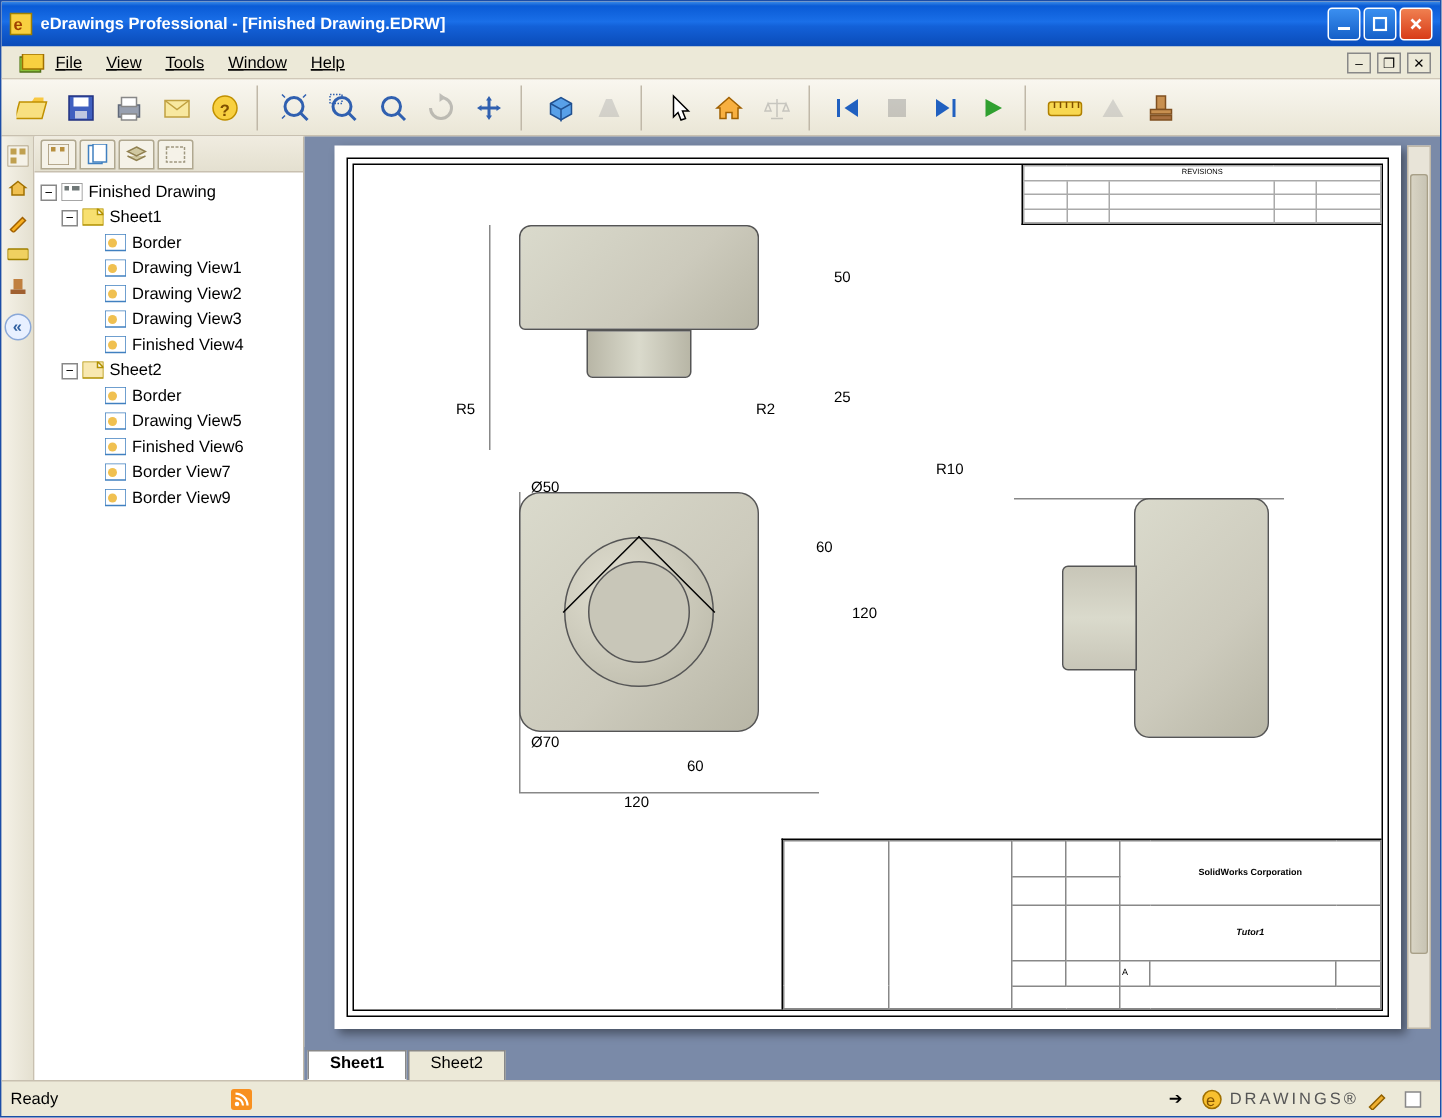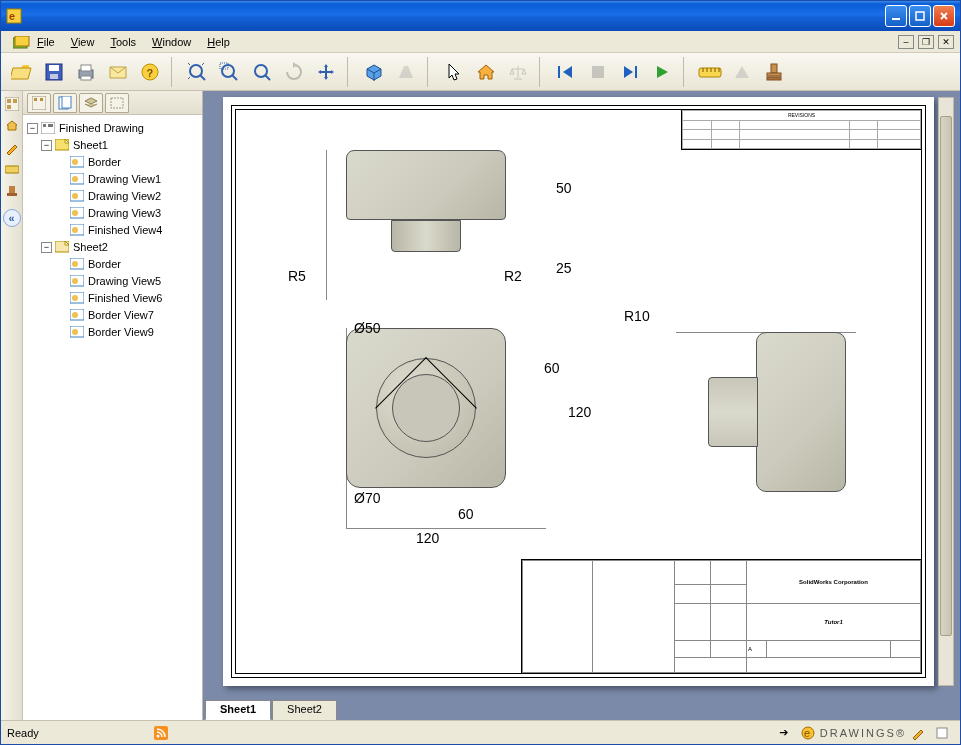--- a/index.html
+++ b/index.html
@@ -6,21 +6,21 @@
   body{background:#ece9d8;width:961px;height:745px;overflow:hidden;position:relative;border:1px solid #1b4da8;}
   
   .titlebar{height:30px;background:linear-gradient(to bottom,#3a8be8 0%,#0a5bd6 10%,#1a6fe8 45%,#1361d8 55%,#0a4bb8 100%);display:flex;align-items:center;color:#fff;font-weight:bold;font-size:13px;padding-left:5px;}
   .titlebar .icon{width:16px;height:16px;margin-right:5px;display:inline-block;}
   .winbtns{margin-left:auto;display:flex;gap:2px;margin-right:5px;}
   .winbtn{width:22px;height:22px;border:1px solid #fff;border-radius:3px;background:linear-gradient(#3b8ff0,#1560c8);display:flex;align-items:center;justify-content:center;color:#fff;font-weight:bold;}
   .winbtn.close{background:linear-gradient(#f08050,#d83c18);}
   
   .menubar{height:22px;background:#ece9d8;display:flex;align-items:center;padding-left:4px;border-bottom:1px solid #d0c8b8;}
   .menubar .icon{width:18px;height:16px;margin-right:6px;}
-  .menubar span{padding:2px 8px;cursor:default;}
+  .menubar span{padding:2px 8px;cursor:default;text-decoration:underline;}
   .menubar span u{text-decoration:underline;}
   .mdibtns{margin-left:auto;display:flex;gap:4px;margin-right:6px;}
   .mdibtn{width:16px;height:14px;border:1px solid #888;background:#ece9d8;display:flex;align-items:center;justify-content:center;font-size:9px;}
   
   .toolbar{height:38px;background:linear-gradient(#f9f7f0,#eae6d6);border-bottom:1px solid #c8c0b0;display:flex;align-items:center;padding-left:6px;gap:2px;}
   .toolbar .sep{width:6px;height:30px;border-left:1px solid #c0b8a8;margin:0 4px;}
   .tbtn{width:30px;height:30px;display:flex;align-items:center;justify-content:center;border:1px solid transparent;border-radius:3px;}
   .tbtn.disabled{opacity:.4;}
   
   .main{position:absolute;top:90px;bottom:24px;left:0;right:0;display:flex;}
@@ -38,21 +38,21 @@
   .node .nic{width:16px;height:14px;margin-right:3px;display:inline-flex;align-items:center;justify-content:center;}
   .ind0{padding-left:2px;} .ind1{padding-left:16px;} .ind2{padding-left:44px;}
   
   .viewport{flex:1;background:#7a8aa8;position:relative;padding:10px 20px 28px 20px;}
   .sheet{background:#fff;position:absolute;top:6px;left:20px;right:26px;bottom:34px;box-shadow:3px 3px 6px rgba(0,0,0,.4);}
   .border1{position:absolute;inset:8px;border:1px solid #000;}
   .border2{position:absolute;inset:12px;border:1px solid #000;}
   
   .dview{position:absolute;}
   .solid{background:linear-gradient(135deg,#dadacc 0%,#cccabc 60%,#b8b6a6 100%);border:1px solid #555;}
-  .dim{position:absolute;font-size:14px;font-family:Arial;}
+  .dim{position:absolute;font-size:10px;font-family:Arial;}
   .dimlinev{width:1px;} .dimlineh{height:1px;}
   
   .sheettabs{position:absolute;left:0;right:0;bottom:0;height:22px;background:#7a8aa8;display:flex;align-items:flex-end;padding-left:2px;}
   .sheettab{height:20px;padding:2px 14px;background:#ece9d8;border:1px solid #888;border-bottom:none;margin-right:1px;font-weight:normal;}
   .sheettab.active{background:#fff;font-weight:bold;border-bottom:1px solid #fff;}
   
   .status{position:absolute;left:0;right:0;bottom:0;height:24px;background:#ece9d8;border-top:1px solid #c8c0b0;display:flex;align-items:center;padding:0 6px;font-size:11px;}
   .status .spacer{flex:1;}
   .status .brand{font-family:Arial;font-size:11px;letter-spacing:2px;color:#555;}
   .status .ic{width:16px;height:16px;margin:0 4px;display:flex;align-items:center;justify-content:center;}
@@ -71,20 +71,21 @@
 </head>
 <body>
 
 <div class="titlebar">
   <span class="icon">
     <svg width="16" height="16">
         <rect x="1" y="1" width="14" height="14" fill="#f8d040" stroke="#a08000"></rect>
         <text x="3" y="12" font-size="10" fill="#a04000">e</text>
       </svg>
   </span>
+  <span>eDrawings Professional - [Finished Drawing.EDRW]</span>
   <div class="winbtns">
     <div class="winbtn">
         <svg width="10" height="10">
           <rect x="1" y="7" width="8" height="2" fill="#fff"></rect>
         </svg>
       </div>
     <div class="winbtn">
         <svg width="10" height="10">
           <rect x="1" y="1" width="8" height="8" fill="none" stroke="#fff" stroke-width="1.5"></rect>
         </svg>
@@ -480,21 +481,21 @@
           <div class="solid" style="position:absolute;left:65px;top:70px;width:70px;height:32px;border-radius:0 0 4px 4px;background:linear-gradient(to right,#b8b6a6,#dadacc,#b8b6a6);"></div>
           <div class="dimlinev" style="left:100px;top:-12px;height:150px;background:#888;"></div>
         </div>
 
         <div class="dimlineh" style="left:290px;top:42px;width:26px;"></div>
         <div class="dimlineh" style="left:290px;top:112px;width:26px;"></div>
         <div class="dimlineh" style="left:290px;top:142px;width:26px;"></div>
         <div class="dimlinev" style="left:312px;top:42px;height:100px;"></div>
         <div class="dim" style="left:320px;top:70px;">50</div>
         <div class="dim" style="left:320px;top:150px;">25</div>
-        <div class="dim" style="left:52px;top:158px;">R5</div>
+        <div class="dim" style="left:68px;top:158px;">R5</div>
         <div class="dimlineh" style="left:72px;top:163px;width:40px;"></div>
         <div class="dim" style="left:268px;top:158px;">R2</div>
         <div class="dimlineh" style="left:222px;top:163px;width:42px;"></div>
 
         <div class="dview" style="left:110px;top:218px;width:160px;height:160px;">
           <div class="solid" style="position:absolute;inset:0;border-radius:14px;"></div>
           <div style="position:absolute;left:30px;top:30px;width:100px;height:100px;border-radius:50%;background:radial-gradient(circle at 35% 35%,#e0ded0,#b8b6a6);border:1px solid #555;"></div>
           <div style="position:absolute;left:46px;top:46px;width:68px;height:68px;border-radius:50%;background:#c8c6b8;border:1px solid #555;"></div>
           <div class="dimlinev" style="left:80px;top:-20px;height:200px;background:#888;"></div>
           <div class="dimlineh" style="left:-20px;top:80px;width:200px;background:#888;"></div>

